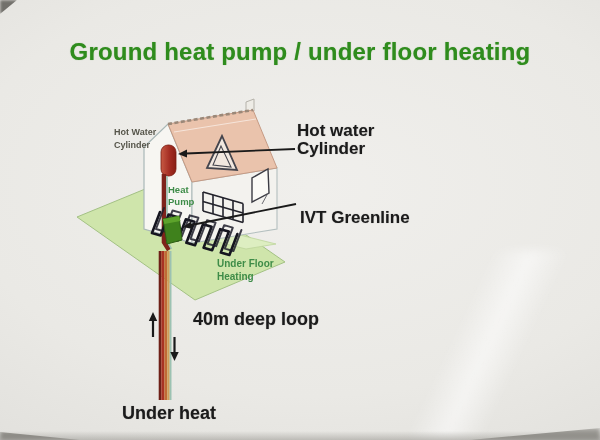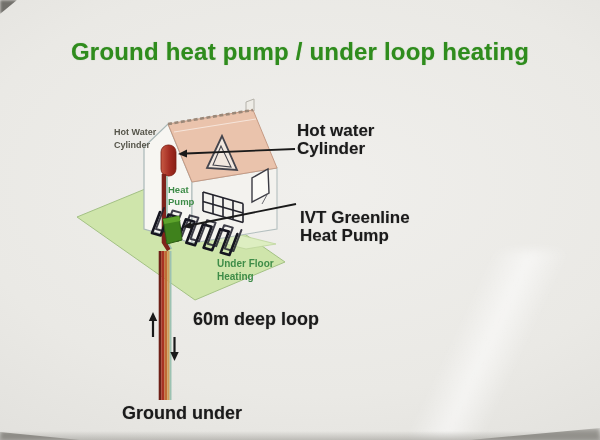--- a/index.html
+++ b/index.html
@@ -33,21 +33,21 @@
     filter:blur(5px);}
   svg text{font-family:"Liberation Sans",sans-serif;}
   .t-green{font-weight:bold;fill:#3e8c48;}
   .t-dark{font-weight:600;fill:#56554a;}
 </style>
 </head>
 <body>
 
 <div class="slide">
 
-  <h1 class="page-title">Ground heat pump / under loop heating</h1>
+  <h1 class="page-title">Ground heat pump / under floor heating</h1>
 
   <svg class="diagram-svg" width="260" height="330" viewBox="0 0 260 330">
     <defs>
       <linearGradient id="cylGrad" x1="0" y1="0" x2="1" y2="0">
         <stop offset="0" stop-color="#c75a44"></stop>
         <stop offset="0.55" stop-color="#a52e24"></stop>
         <stop offset="1" stop-color="#8a1f15"></stop>
       </linearGradient>
     </defs>
 
@@ -130,25 +130,24 @@
     <text class="t-green" x="167" y="202" font-size="10">Heating</text>
   </svg>
 
   <div class="callout callout-hotwater">
     <div>Hot water</div>
     <div>Cylinder</div>
   </div>
 
   <div class="callout callout-ivt">
     <div>IVT Greenline</div>
-    <div>Heat Pump</div>
   </div>
 
-  <div class="callout label-deeploop">60m deep loop</div>
+  <div class="callout label-deeploop">40m deep loop</div>
 
-  <div class="callout label-groundheat">Ground under</div>
+  <div class="callout label-groundheat">Under heat</div>
 
   <div class="sheen"></div>
   <div class="edge-bottom"></div>
   <div class="corner-tl"></div>
   <div class="corner-bl"></div>
   <div class="corner-br"></div>
 </div>
 
 </body></html>

